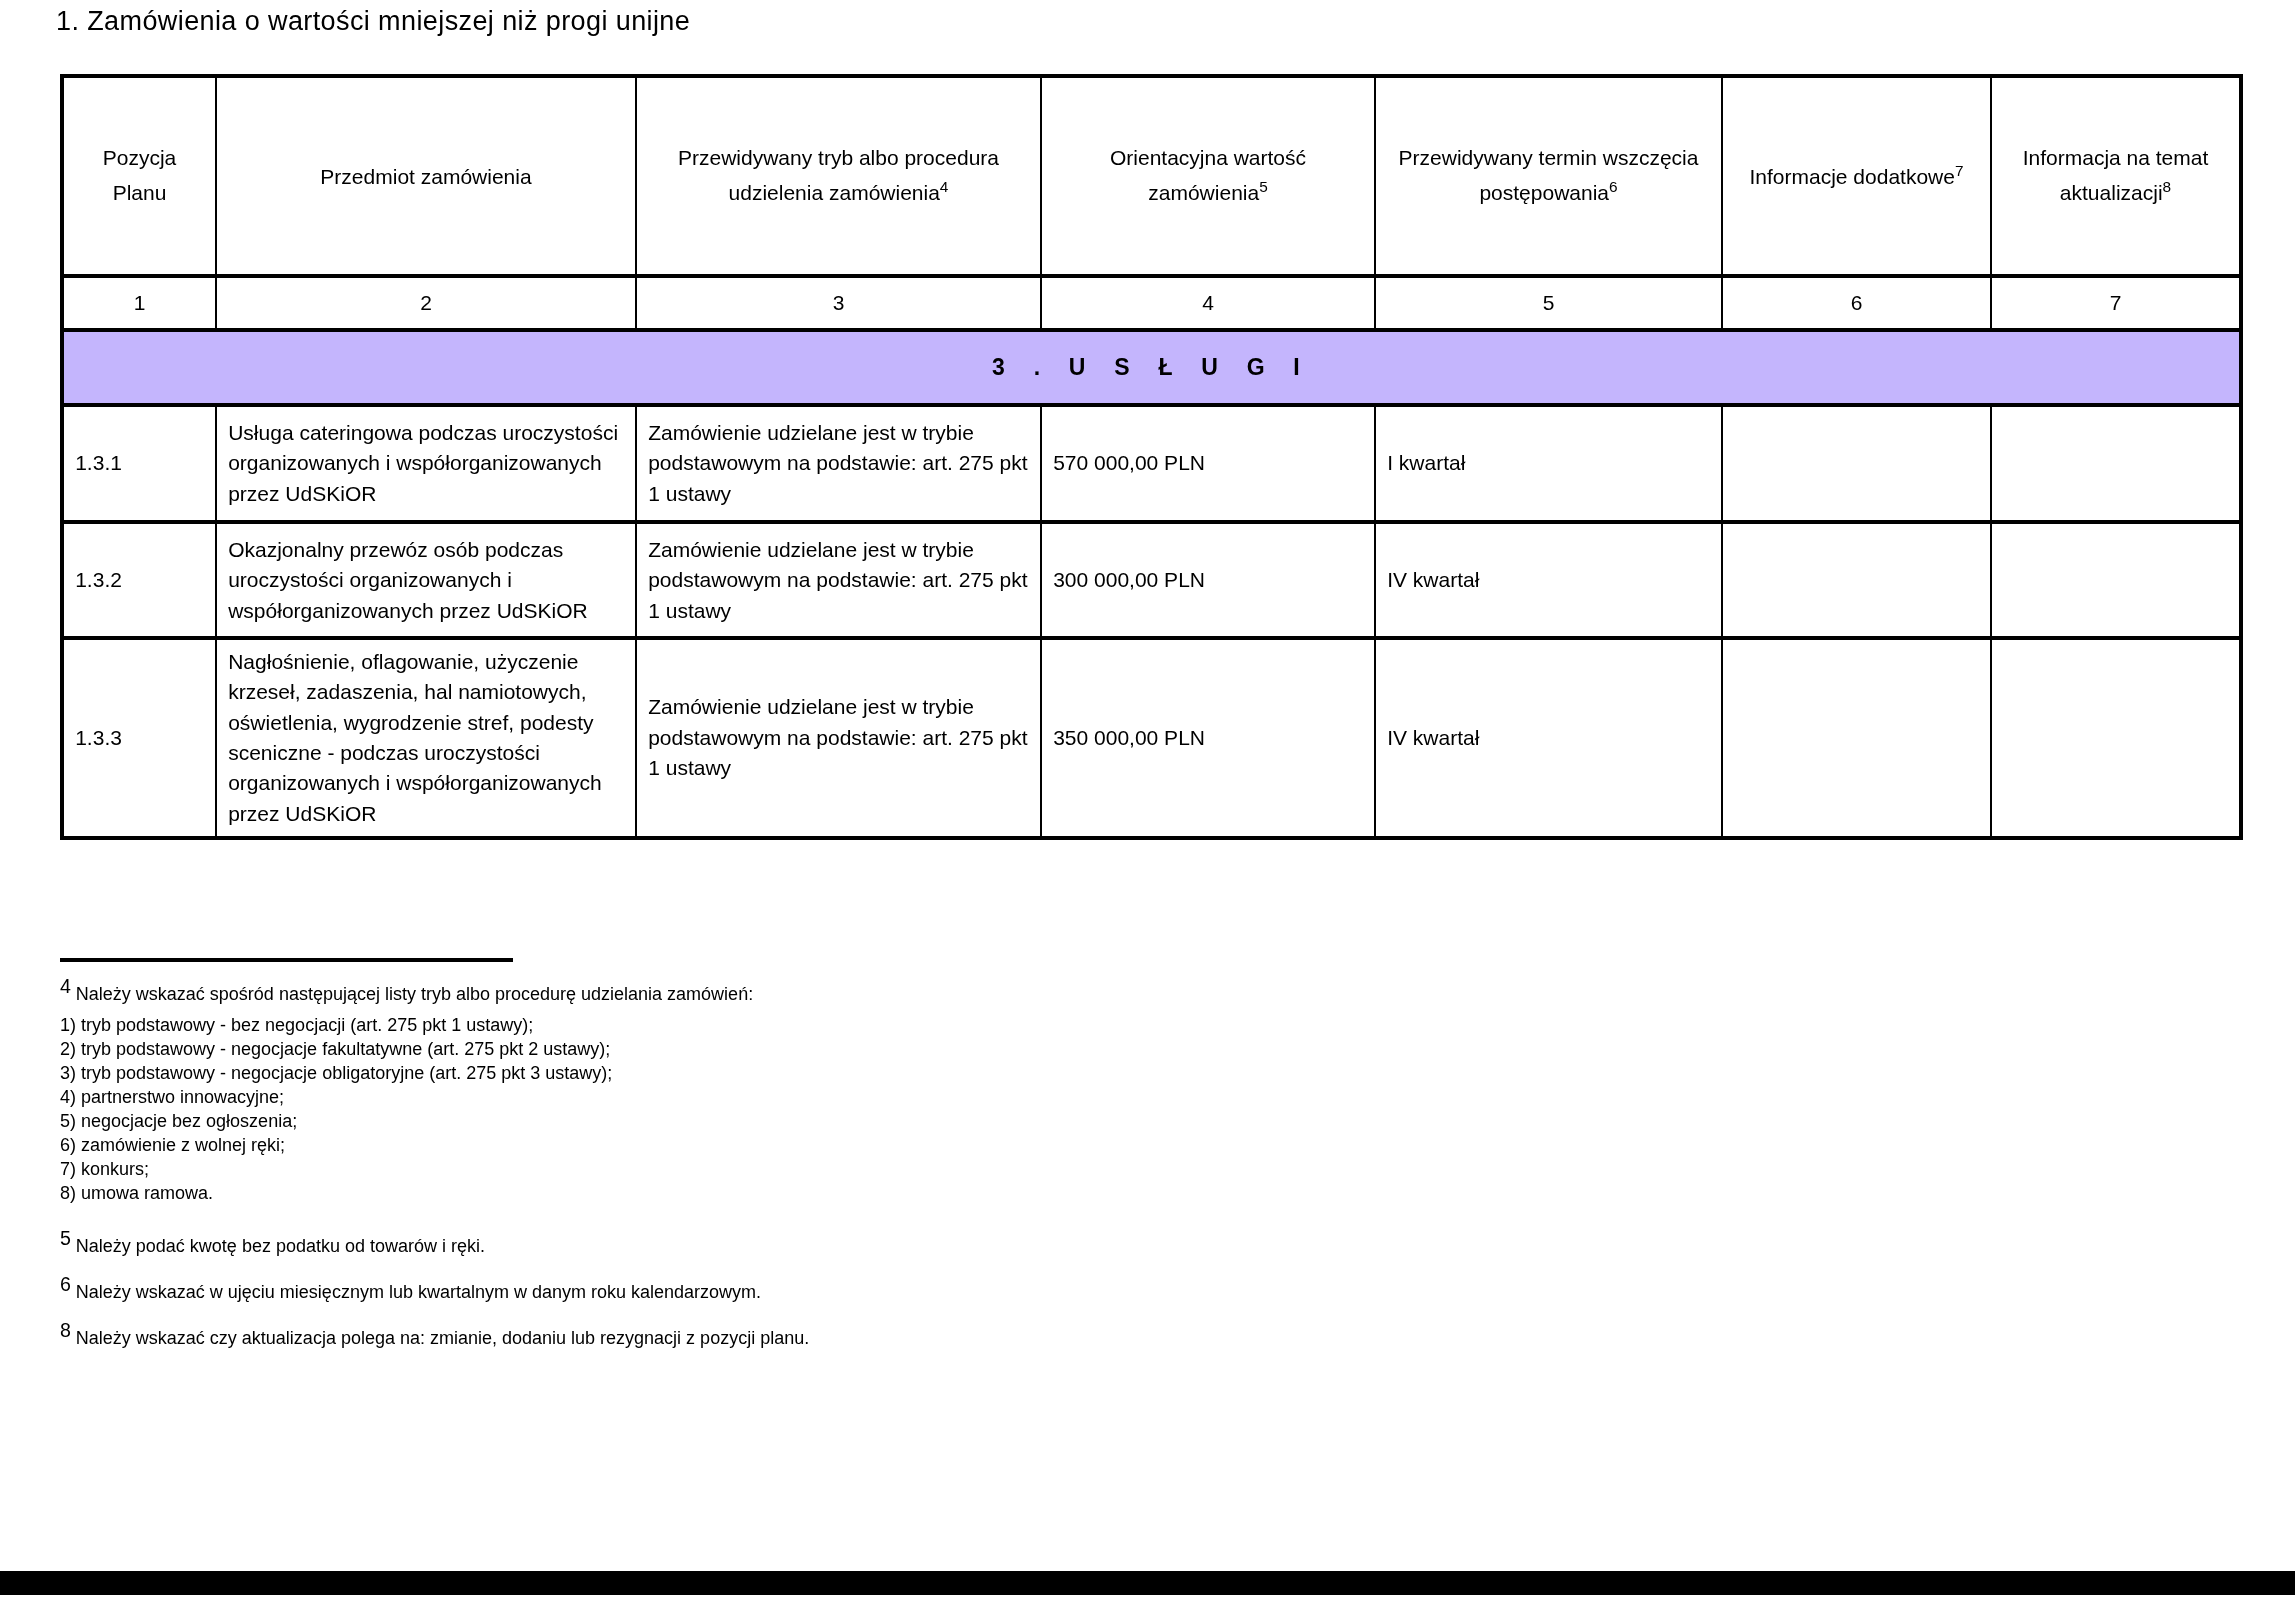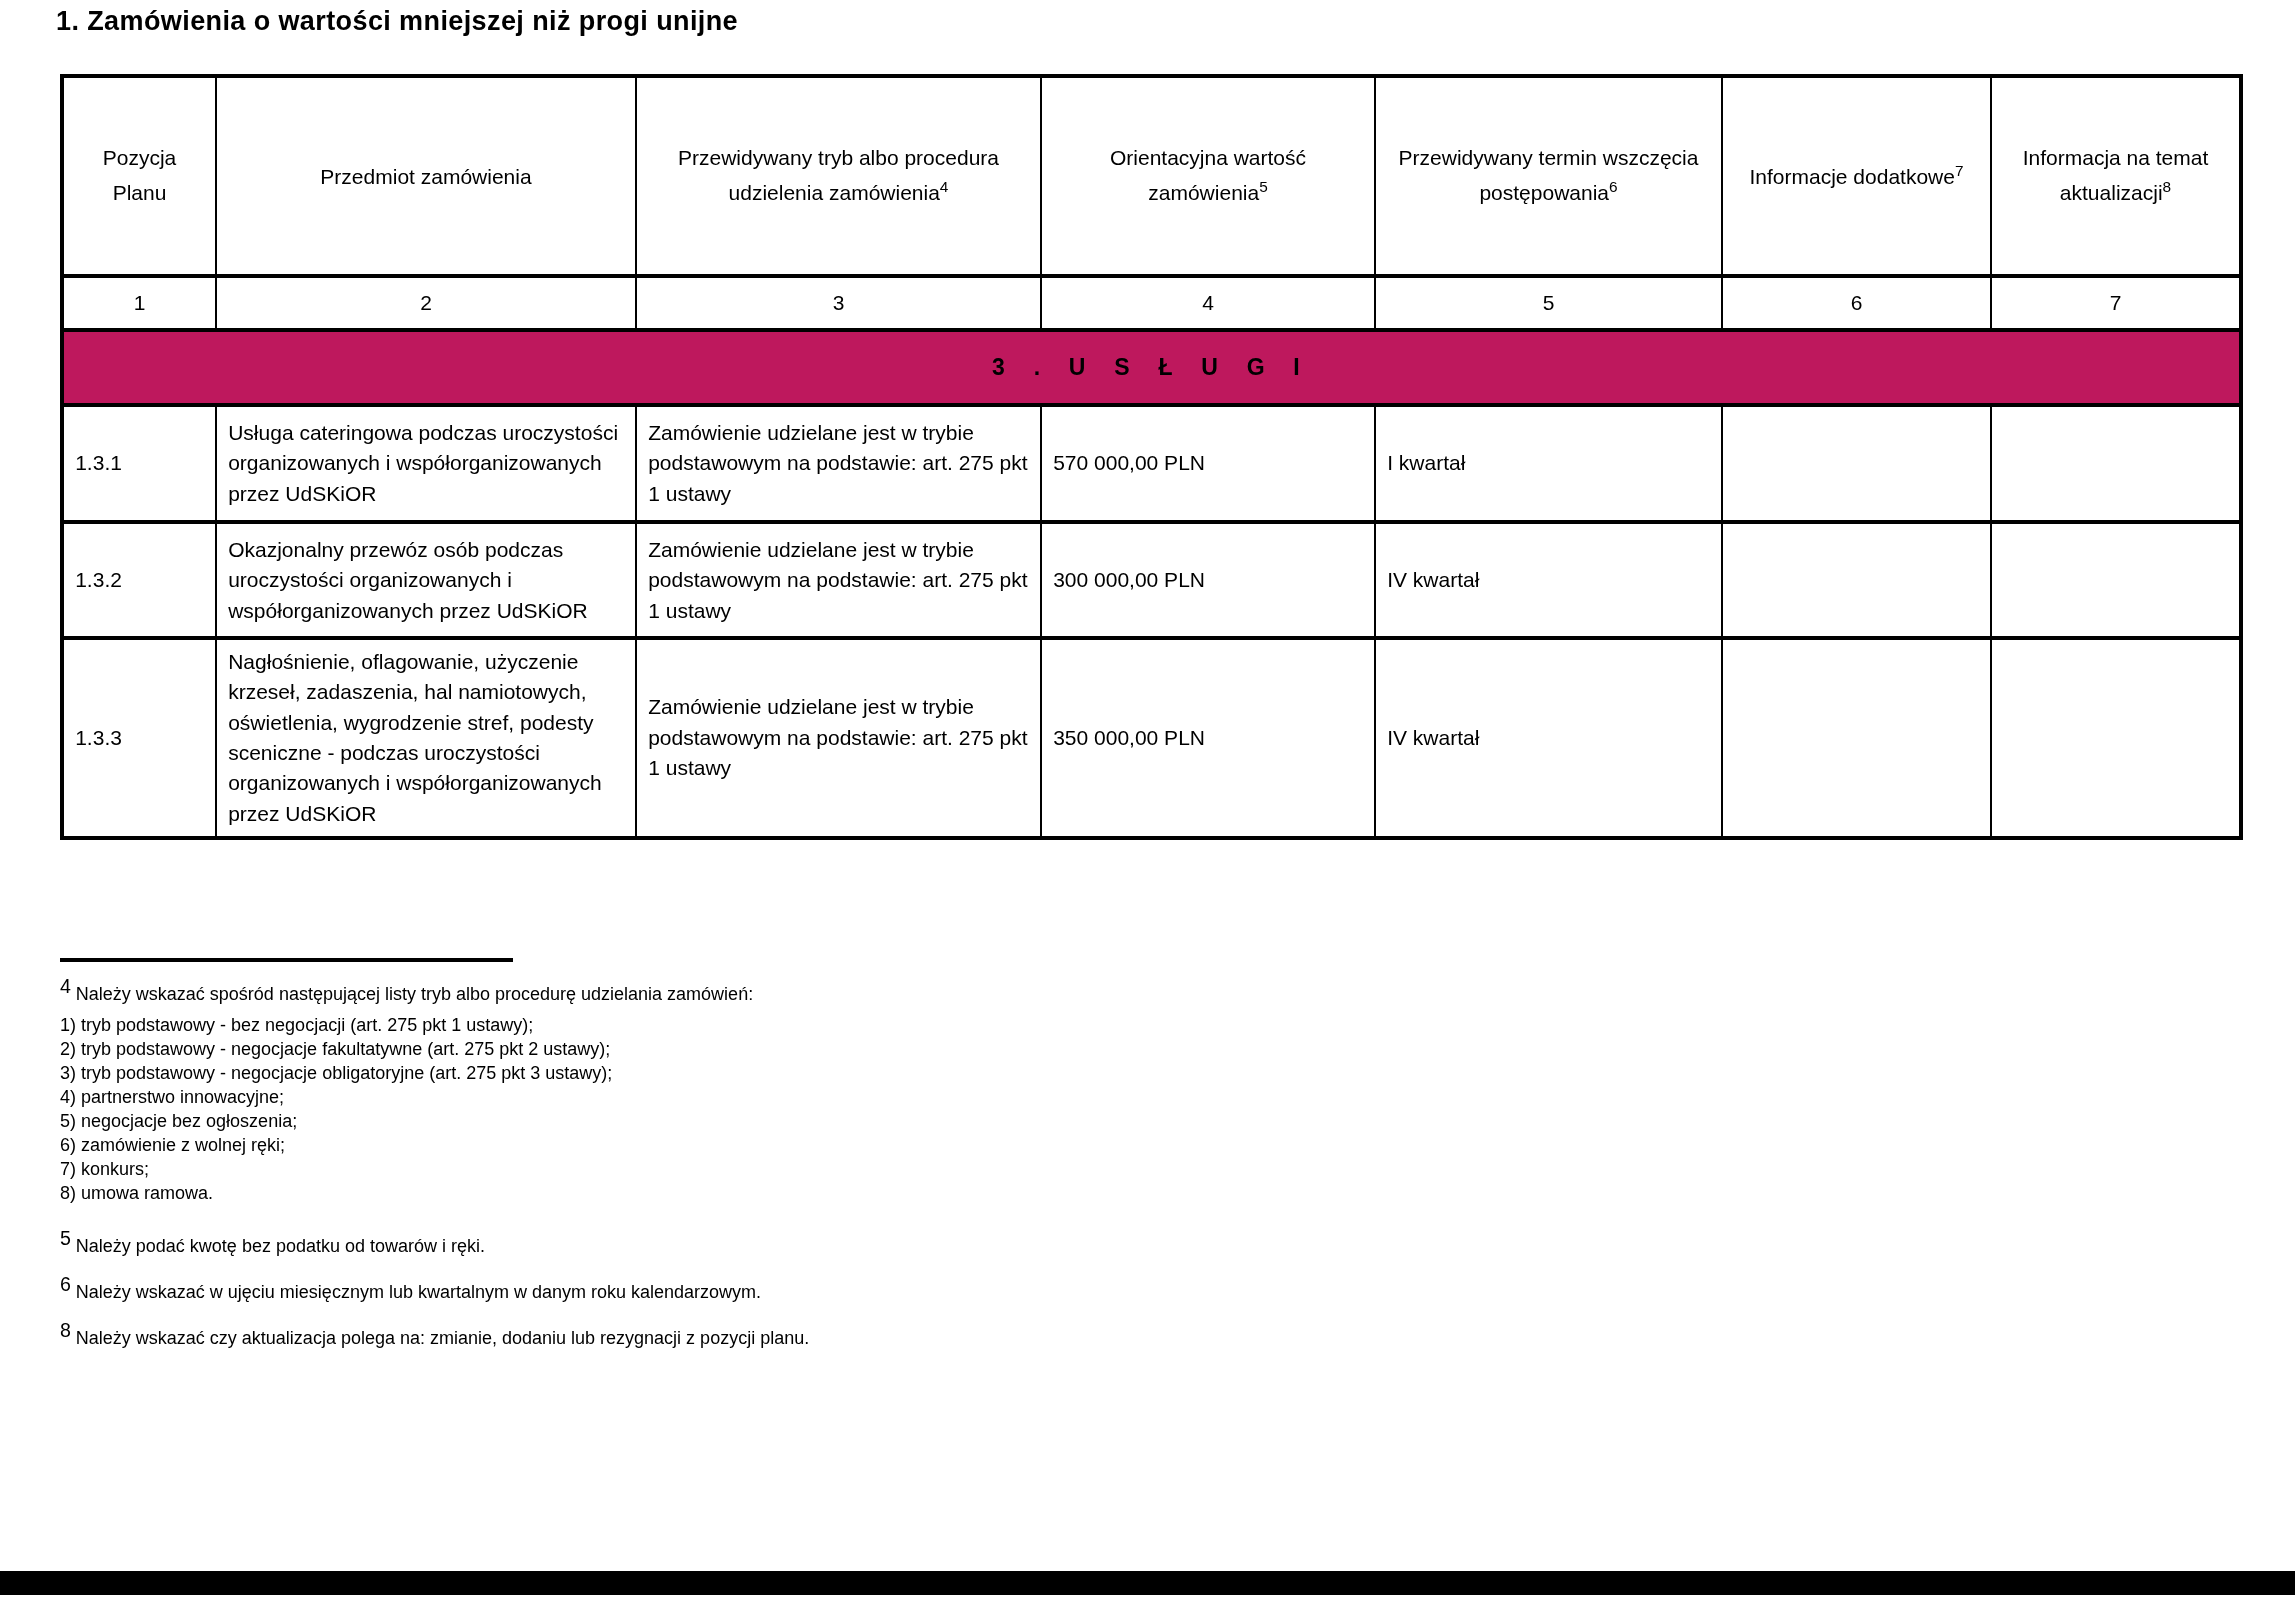--- a/index.html
+++ b/index.html
@@ -8,21 +8,21 @@
     position: relative;
     background: #ffffff;
     color: #000000;
     font-family: "Liberation Sans", sans-serif;
   }
 
   .page-title {
     position: absolute;
     left: 56px; top: 5.6px;
     font-size: 27px;
-    font-weight: bold;
+    font-weight: normal;
     letter-spacing: 0.4px;
   }
 
   table.plan-table {
     position: absolute;
     left: 60px; top: 74px;
     width: 2179px;
     border-collapse: collapse;
     table-layout: fixed;
     border: 4.2px solid #000;
@@ -45,21 +45,21 @@
   }
   th.head sup, td.cell sup { font-size: 15.4px; }
   td.numcell {
     height: 48px;
     text-align: center;
     vertical-align: middle;
     font-size: 21px;
   }
   td.section-band {
     height: 69px;
-    background: #be185d;
+    background: #c4b5fd;
     text-align: center;
     vertical-align: middle;
     font-size: 23px;
     font-weight: bold;
     letter-spacing: 11.2px;
   }
   td.cell {
     font-size: 21px;
     line-height: 1.45;
     text-align: left;

